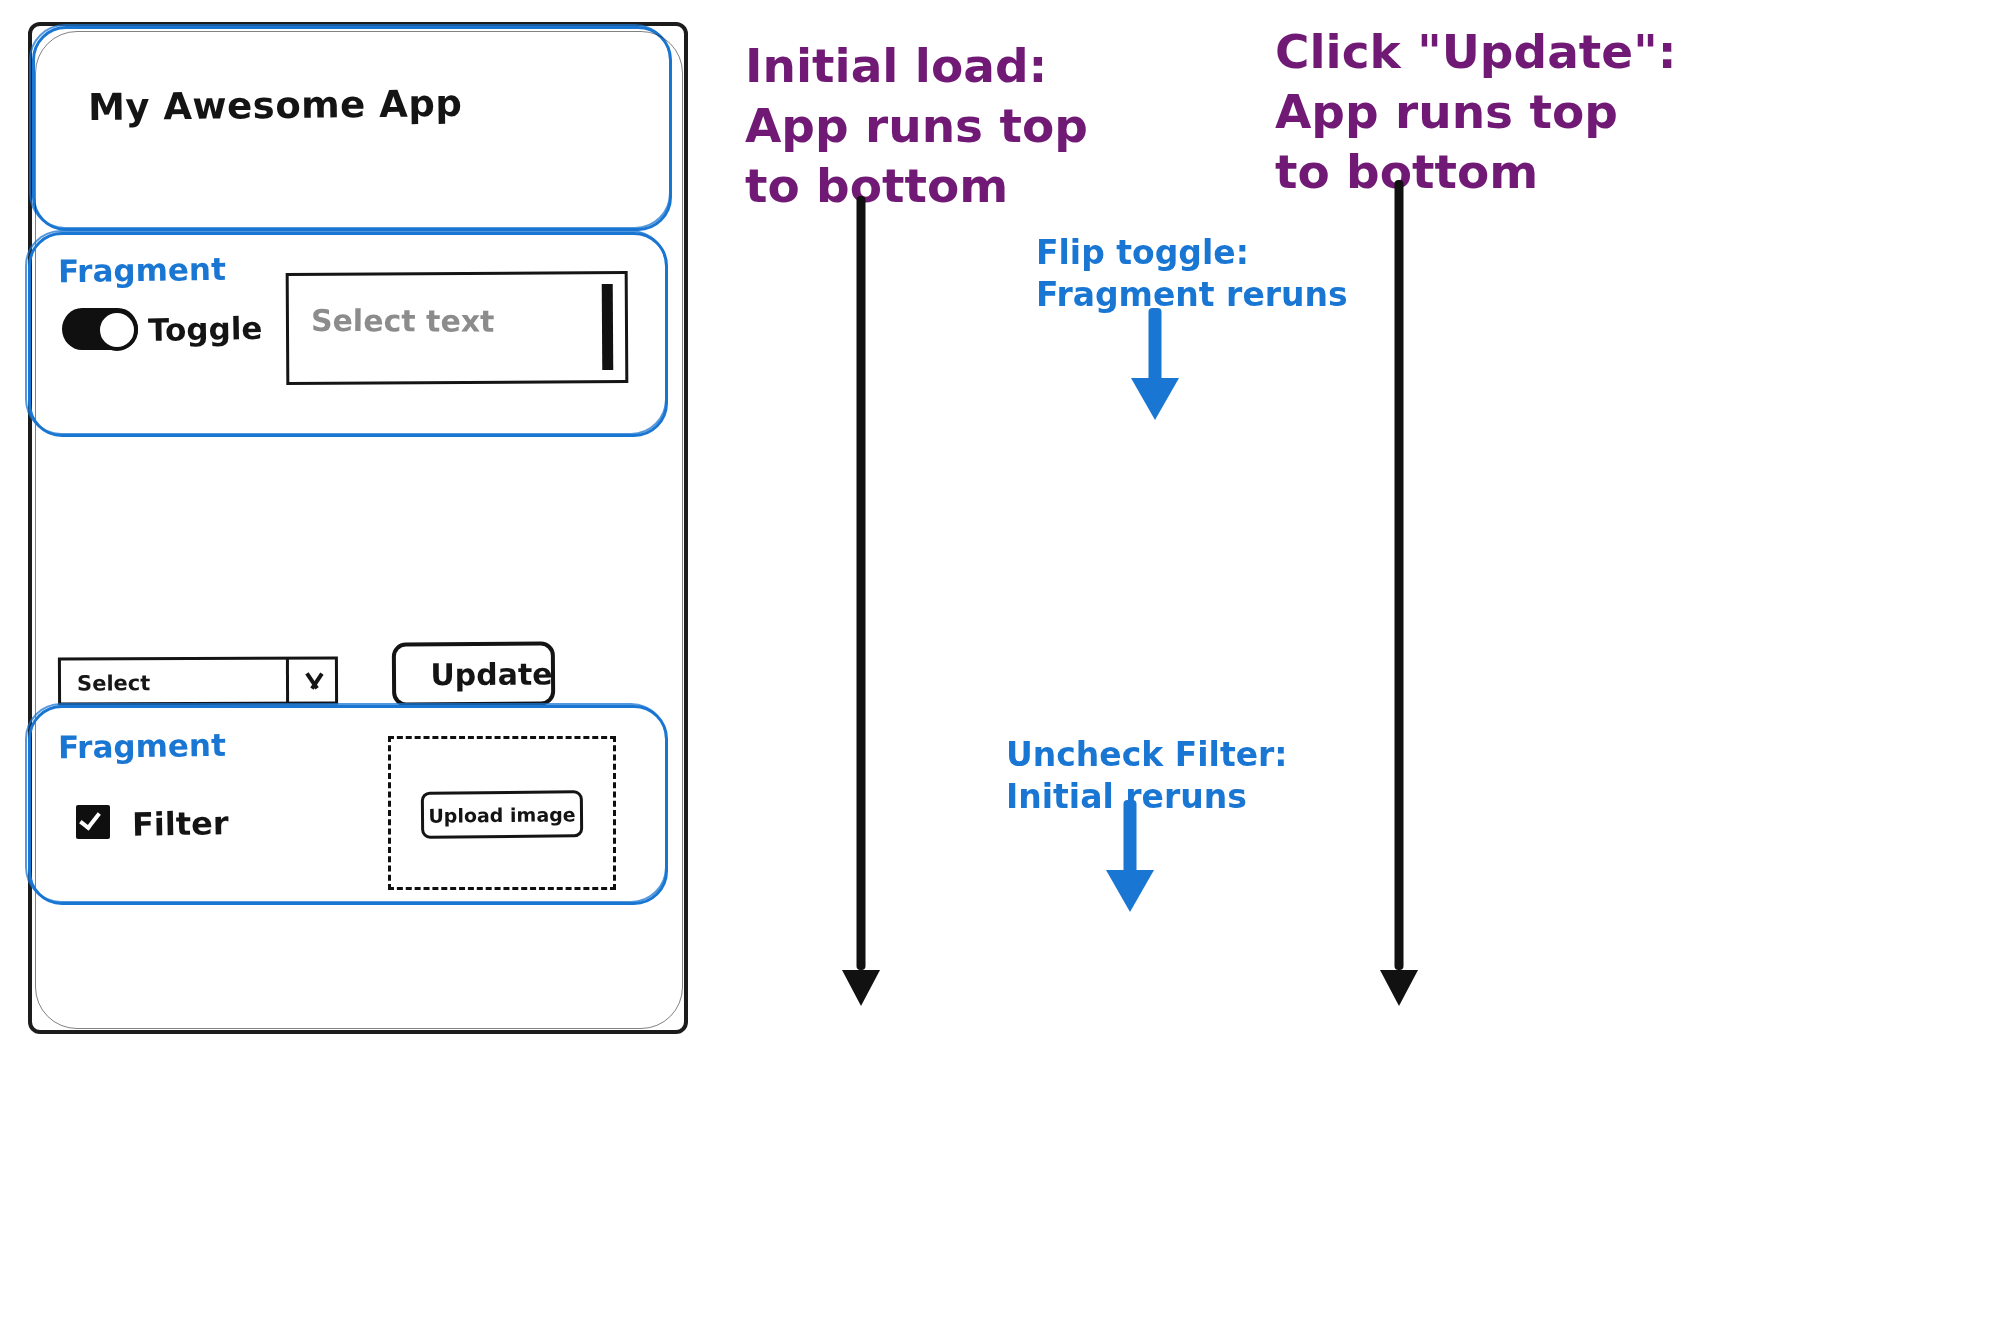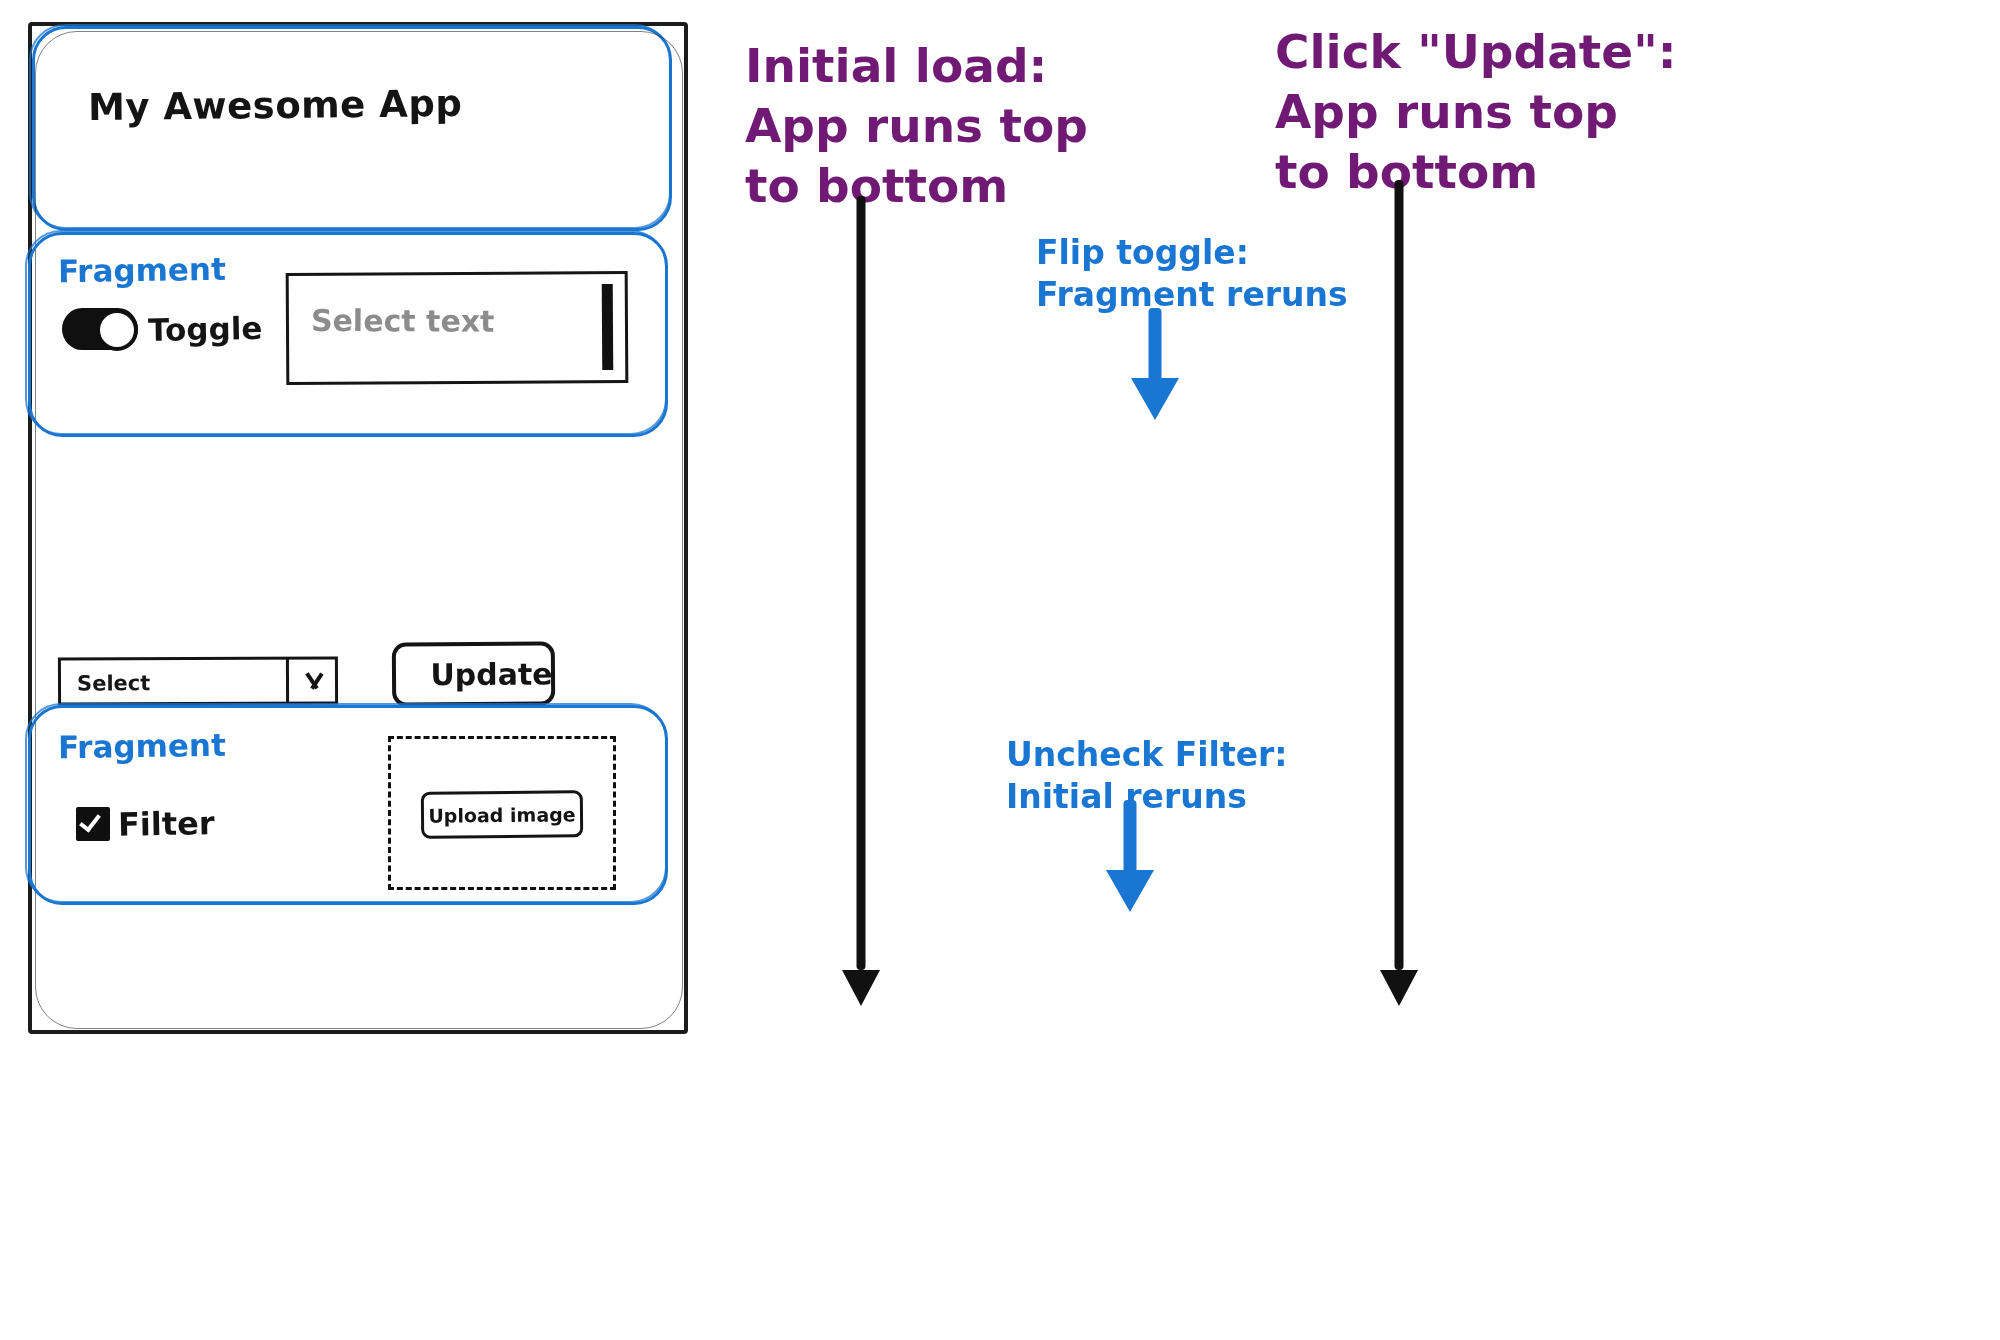--- a/index.html
+++ b/index.html
@@ -25,21 +25,21 @@
   }
 
   
   #app-frame {
     position: absolute;
     left: 28px;
     top: 22px;
     width: 660px;
     height: 1012px;
     border: 4px solid #1c1c1c;
-    border-radius: 4px;
+    border-radius: 12px;
     background: #ffffff;
     box-sizing: border-box;
   }
   #app-frame::after {
     content: "";
     position: absolute;
     left: 3px; top: 5px; right: 1px; bottom: 1px;
     border: 1.5px solid rgba(28,28,28,.55);
     border-radius: 42px;
     pointer-events: none;
@@ -224,22 +224,22 @@
     white-space: pre;
     margin-left: 36px;
   }
 
   
   #filter-row {
     position: absolute;
     left: 48px;
     top: 98px;
     display: flex;
-    align-items: center;
-    gap: 8px;
+    align-items: flex-start;
+    gap: 22px;
   }
   .checkbox {
     width: 34px;
     height: 34px;
     background: #0f0f0f;
     position: relative;
     border-radius: 2px;
   }
   .checkbox .tick {
     position: absolute;

